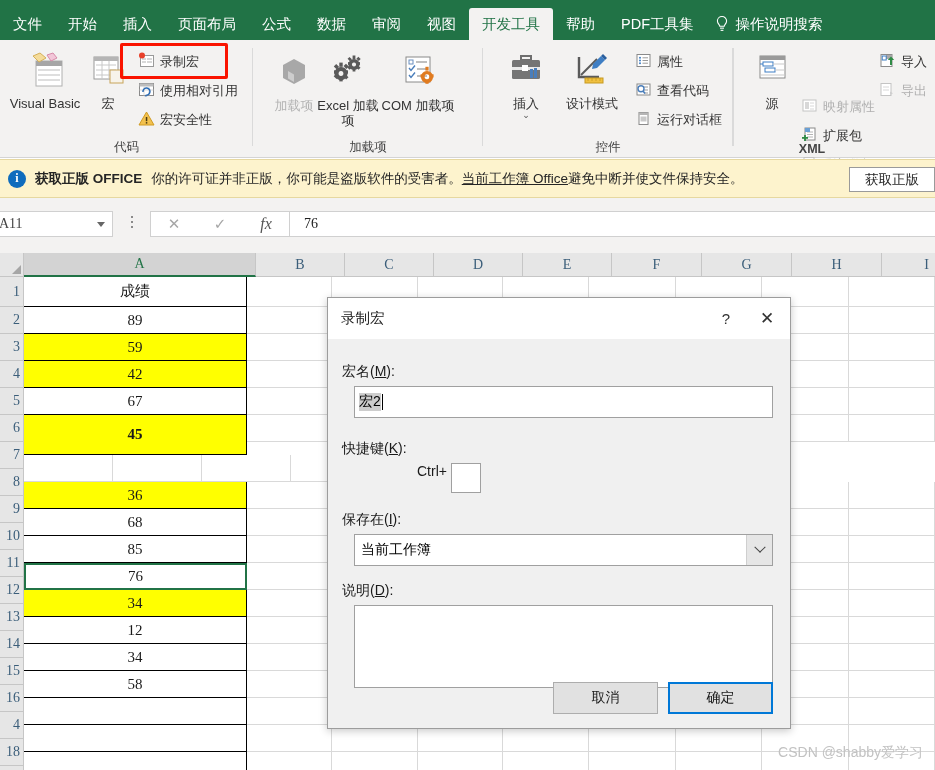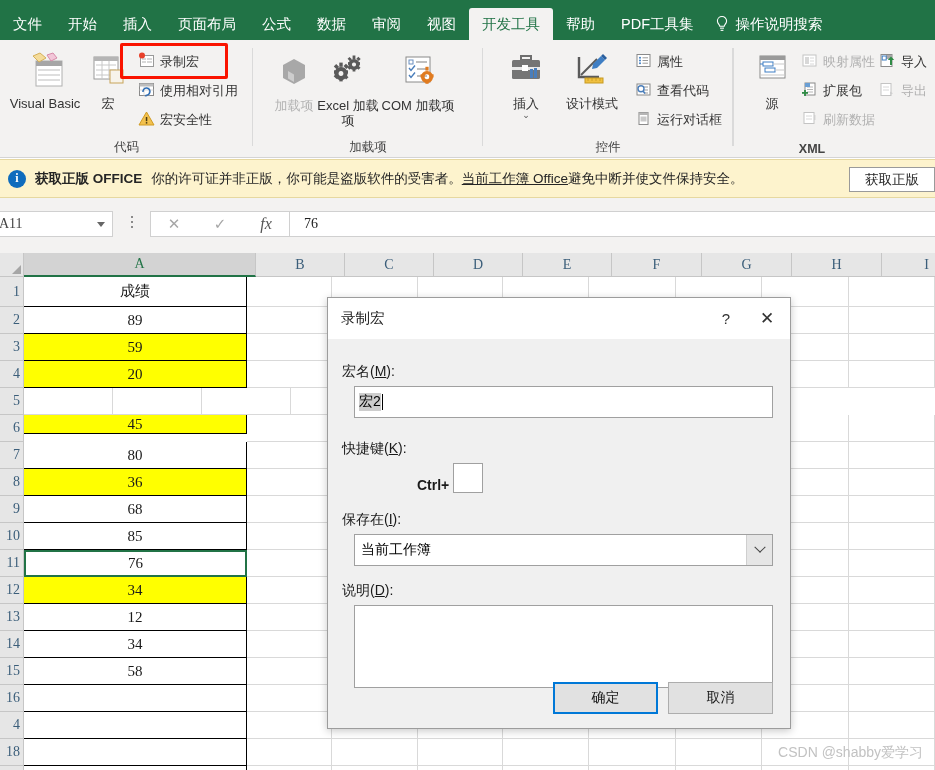--- a/index.html
+++ b/index.html
@@ -204,21 +204,21 @@
   .flabel { font-size: 14px; color: #1a1a1a; margin-bottom: 5px; }
   .flabel u { text-decoration: underline; }
   .finp {
     width: 100%; height: 32px; background: #fff; border: 1px solid #a0a0a0;
     display: flex; align-items: center; padding-left: 4px;
     font-size: 14px; color: #000;
     margin-left: 12px; width: calc(100% - 12px);
   }
   .selected-text { background: #cdcdcd; }
   .caret-bar { display:inline-block; width:1px; height:16px; background:#000; margin-left:1px; vertical-align:-3px;}
-  .ctrlrow { display: flex; align-items: flex-end; margin-left: 12px; font-weight: bold; }
+  .ctrlrow { display: flex; align-items: flex-start; margin-left: 12px; }
   .ctrl-lbl { font-size: 14px; color: #1a1a1a; margin-left: 63px; }
   .key-input {
     width: 30px; height: 30px; background: #fff; border: 1px solid #a0a0a0; margin-left: 4px;
   }
   .combo {
     margin-left: 12px; width: calc(100% - 12px); height: 32px;
     background: #fff; border: 1px solid #a0a0a0;
     display: flex; align-items: center; justify-content: space-between;
     font-size: 14px; color: #000; padding-left: 6px;
   }
@@ -529,21 +529,21 @@
               <rect x="11" y="10" width="10" height="4" fill="none" stroke="#3e7ec4"></rect>
               <rect x="13" y="16" width="10" height="4" fill="none" stroke="#3e7ec4"></rect>
               <line x1="11" y1="12" x2="8" y2="12" stroke="#3e7ec4"></line>
               <line x1="23" y1="18" x2="33" y2="18" stroke="#c9c9c9"></line>
               <line x1="21" y1="12" x2="33" y2="12" stroke="#c9c9c9"></line>
               <line x1="8" y1="23" x2="33" y2="23" stroke="#c9c9c9"></line>
             </svg>
           </span>
           <span class="lbl">源</span>
         </div>
-        <div style="display:flex; flex-direction:column; gap:6px; padding-top:4px; margin-left:4px;">
+        <div style="display:flex; flex-direction:column; gap:6px; padding-top:4px; margin-left:4px;margin-top:45px;">
           <div class="smallitem disabled">
             <span class="ico">
               <svg width="17" height="17" viewBox="0 0 17 17">
                 <rect x="2" y="3" width="13" height="11" fill="#ffffff" stroke="#c4c4c4"></rect>
                 <rect x="4" y="5" width="4" height="7" fill="#d8d8d8"></rect>
                 <g stroke="#d8d8d8" stroke-width="1">
                     <line x1="9" y1="6" x2="13" y2="6"></line>
                     <line x1="9" y1="9" x2="13" y2="9"></line>
                     <line x1="9" y1="12" x2="13" y2="12"></line>
                   </g>
@@ -709,53 +709,53 @@
         <div class="cell" style="width:89px;height:27px;"></div>
         <div class="cell" style="width:89px;height:27px;"></div>
         <div class="cell" style="width:89px;height:27px;"></div>
         <div class="cell" style="width:89px;height:27px;"></div>
         <div class="cell" style="width:90px;height:27px;"></div>
         <div class="cell" style="width:90px;height:27px;"></div>
         <div class="cell" style="width:90px;height:27px;"></div>
         <div class="cell" style="width:90px;height:27px;"></div>
       </div>
       <div class="crow">
-        <div class="cell acol hl" style="width:232px;height:27px;">20</div>
-        <div class="cell" style="width:89px;height:27px;"></div>
-        <div class="cell" style="width:89px;height:27px;"></div>
-        <div class="cell" style="width:89px;height:27px;"></div>
-        <div class="cell" style="width:89px;height:27px;"></div>
-        <div class="cell" style="width:90px;height:27px;"></div>
-        <div class="cell" style="width:90px;height:27px;"></div>
-        <div class="cell" style="width:90px;height:27px;"></div>
-        <div class="cell" style="width:90px;height:27px;"></div>
-      </div>
-      <div class="crow">
-        <div class="cell" style="width:89px;height:27px;"></div>
-        <div class="cell" style="width:89px;height:27px;"></div>
-        <div class="cell" style="width:89px;height:27px;"></div>
-        <div class="cell" style="width:89px;height:27px;"></div>
-        <div class="cell" style="width:90px;height:27px;"></div>
-        <div class="cell" style="width:90px;height:27px;"></div>
-        <div class="cell" style="width:90px;height:27px;"></div>
-        <div class="cell" style="width:90px;height:27px;"></div>
-      </div>
-      <div class="crow">
-        <div class="cell acol hl" style="width:232px;height:19px;">45</div>
-        <div class="cell" style="width:89px;height:27px;"></div>
-        <div class="cell" style="width:89px;height:27px;"></div>
-        <div class="cell" style="width:89px;height:27px;"></div>
-        <div class="cell" style="width:89px;height:27px;"></div>
-        <div class="cell" style="width:90px;height:27px;"></div>
-        <div class="cell" style="width:90px;height:27px;"></div>
-        <div class="cell" style="width:90px;height:27px;"></div>
-        <div class="cell" style="width:90px;height:27px;"></div>
-      </div>
-      <div class="crow">
-        <div class="cell acol" style="width:232px;height:27px;">80</div>
+        <div class="cell acol hl" style="width:232px;height:27px;">42</div>
+        <div class="cell" style="width:89px;height:27px;"></div>
+        <div class="cell" style="width:89px;height:27px;"></div>
+        <div class="cell" style="width:89px;height:27px;"></div>
+        <div class="cell" style="width:89px;height:27px;"></div>
+        <div class="cell" style="width:90px;height:27px;"></div>
+        <div class="cell" style="width:90px;height:27px;"></div>
+        <div class="cell" style="width:90px;height:27px;"></div>
+        <div class="cell" style="width:90px;height:27px;"></div>
+      </div>
+      <div class="crow">
+        <div class="cell acol" style="width:232px;height:27px;">67</div>
+        <div class="cell" style="width:89px;height:27px;"></div>
+        <div class="cell" style="width:89px;height:27px;"></div>
+        <div class="cell" style="width:89px;height:27px;"></div>
+        <div class="cell" style="width:89px;height:27px;"></div>
+        <div class="cell" style="width:90px;height:27px;"></div>
+        <div class="cell" style="width:90px;height:27px;"></div>
+        <div class="cell" style="width:90px;height:27px;"></div>
+        <div class="cell" style="width:90px;height:27px;"></div>
+      </div>
+      <div class="crow">
+        <div class="cell acol hl" style="width:232px;height:40px;font-weight:bold;">45</div>
+        <div class="cell" style="width:89px;height:27px;"></div>
+        <div class="cell" style="width:89px;height:27px;"></div>
+        <div class="cell" style="width:89px;height:27px;"></div>
+        <div class="cell" style="width:89px;height:27px;"></div>
+        <div class="cell" style="width:90px;height:27px;"></div>
+        <div class="cell" style="width:90px;height:27px;"></div>
+        <div class="cell" style="width:90px;height:27px;"></div>
+        <div class="cell" style="width:90px;height:27px;"></div>
+      </div>
+      <div class="crow">
         <div class="cell" style="width:89px;height:27px;"></div>
         <div class="cell" style="width:89px;height:27px;"></div>
         <div class="cell" style="width:89px;height:27px;"></div>
         <div class="cell" style="width:89px;height:27px;"></div>
         <div class="cell" style="width:90px;height:27px;"></div>
         <div class="cell" style="width:90px;height:27px;"></div>
         <div class="cell" style="width:90px;height:27px;"></div>
         <div class="cell" style="width:90px;height:27px;"></div>
       </div>
       <div class="crow">
@@ -919,19 +919,19 @@
         <span>当前工作簿</span>
         <span class="combo-arrow">
             <i class="chev"></i>
           </span>
       </div>
 
       <div class="flabel" style="margin-top:16px;"><span>说明(</span><u>D</u><span>):</span></div>
       <div class="descbox"></div>
     </div>
     <div class="dlg-footer">
+      <button class="dbtn">取消</button>
       <button class="dbtn primary">确定</button>
-      <button class="dbtn">取消</button>
     </div>
   </div>
 
   <div class="watermark">CSDN @shabby爱学习</div>
 </div>
 
 </body></html>

